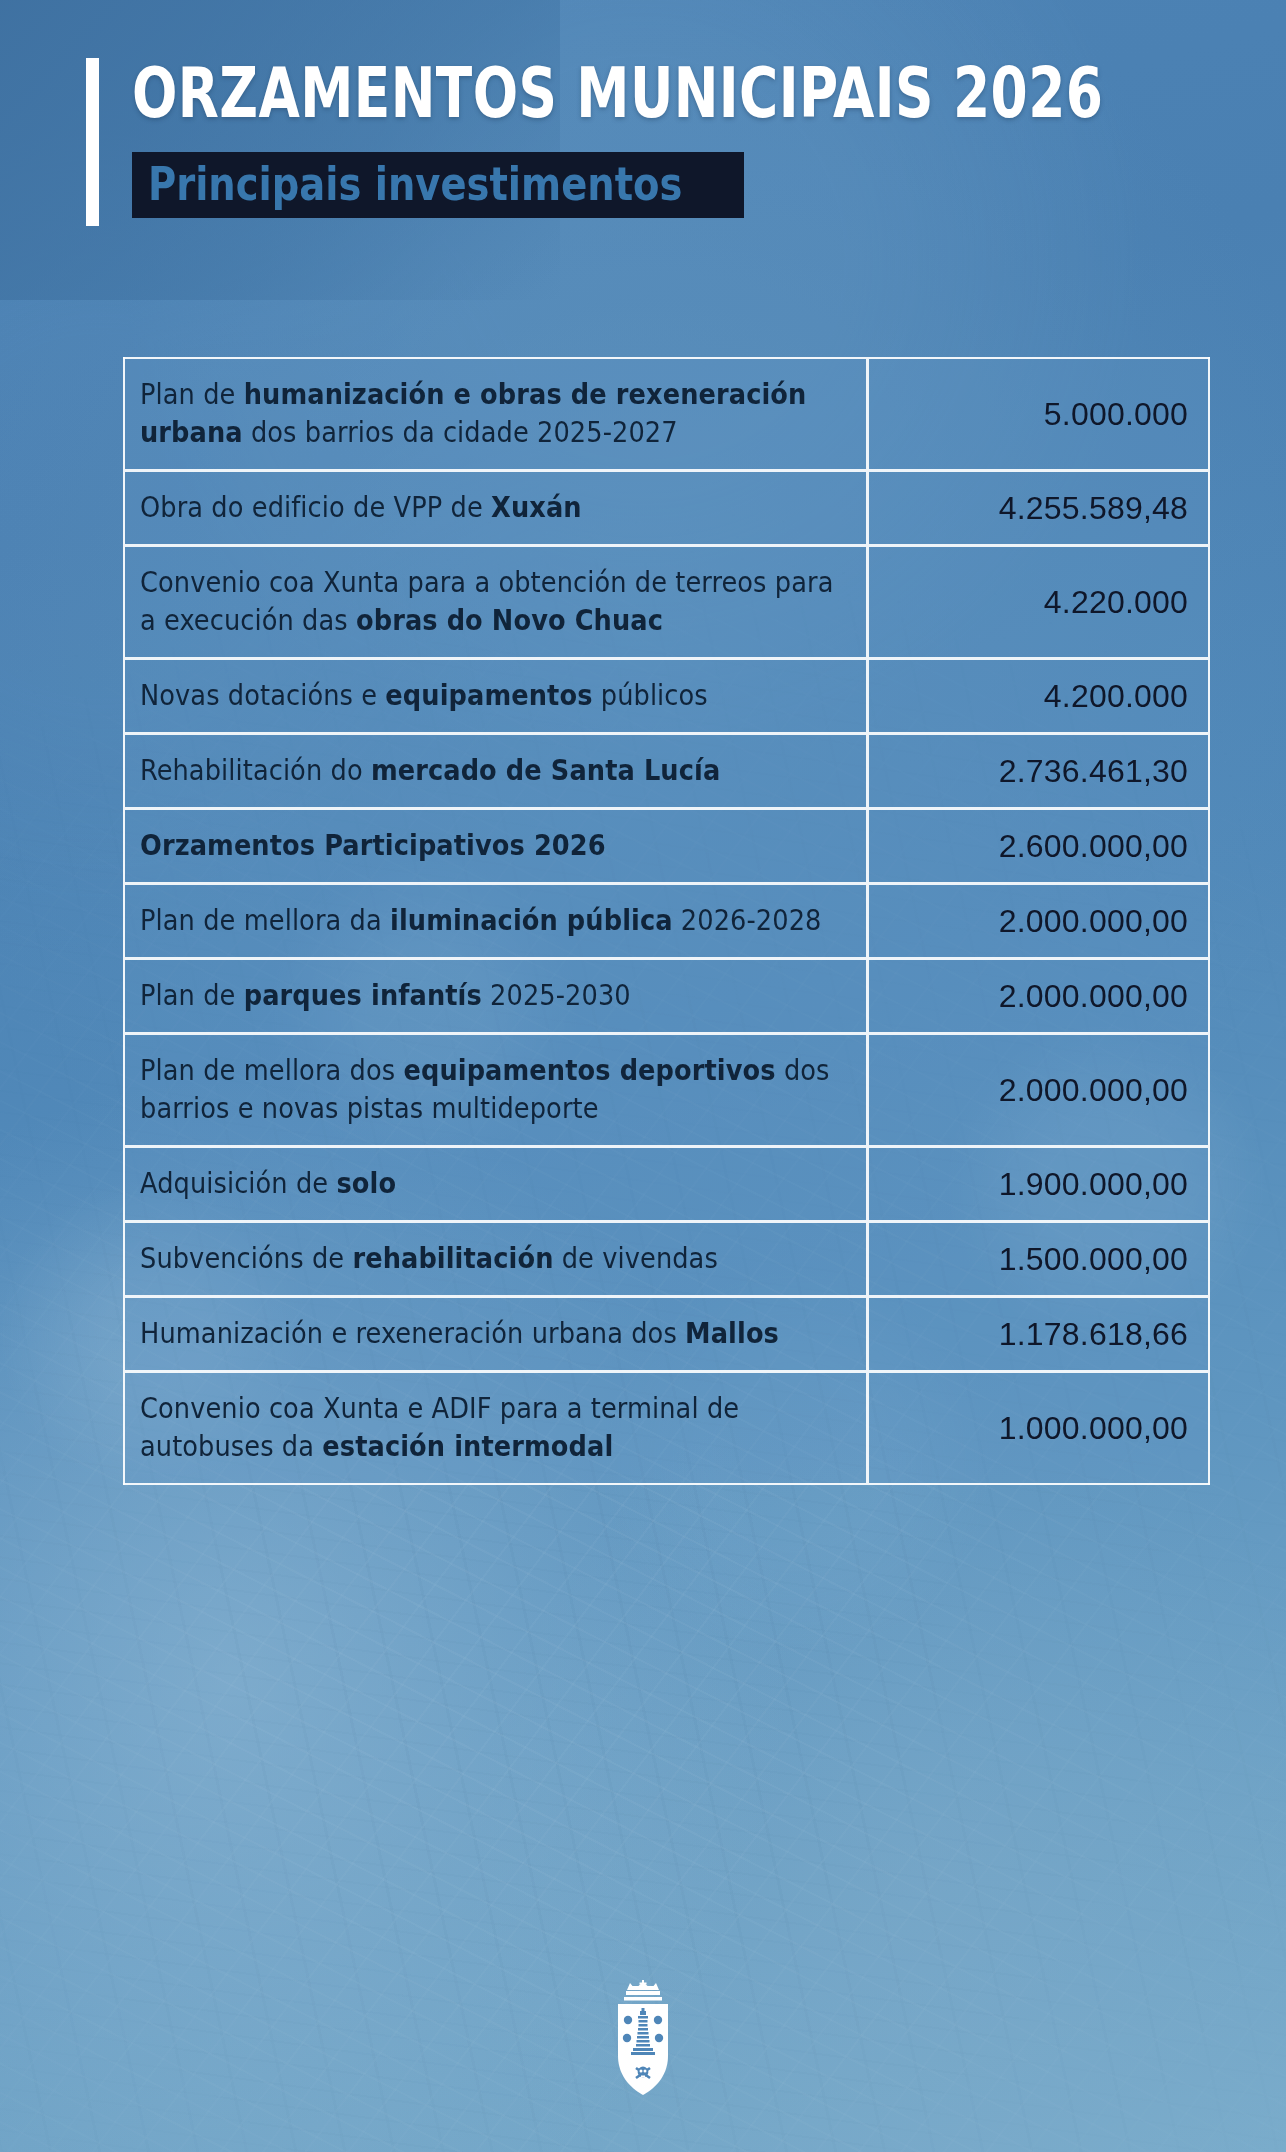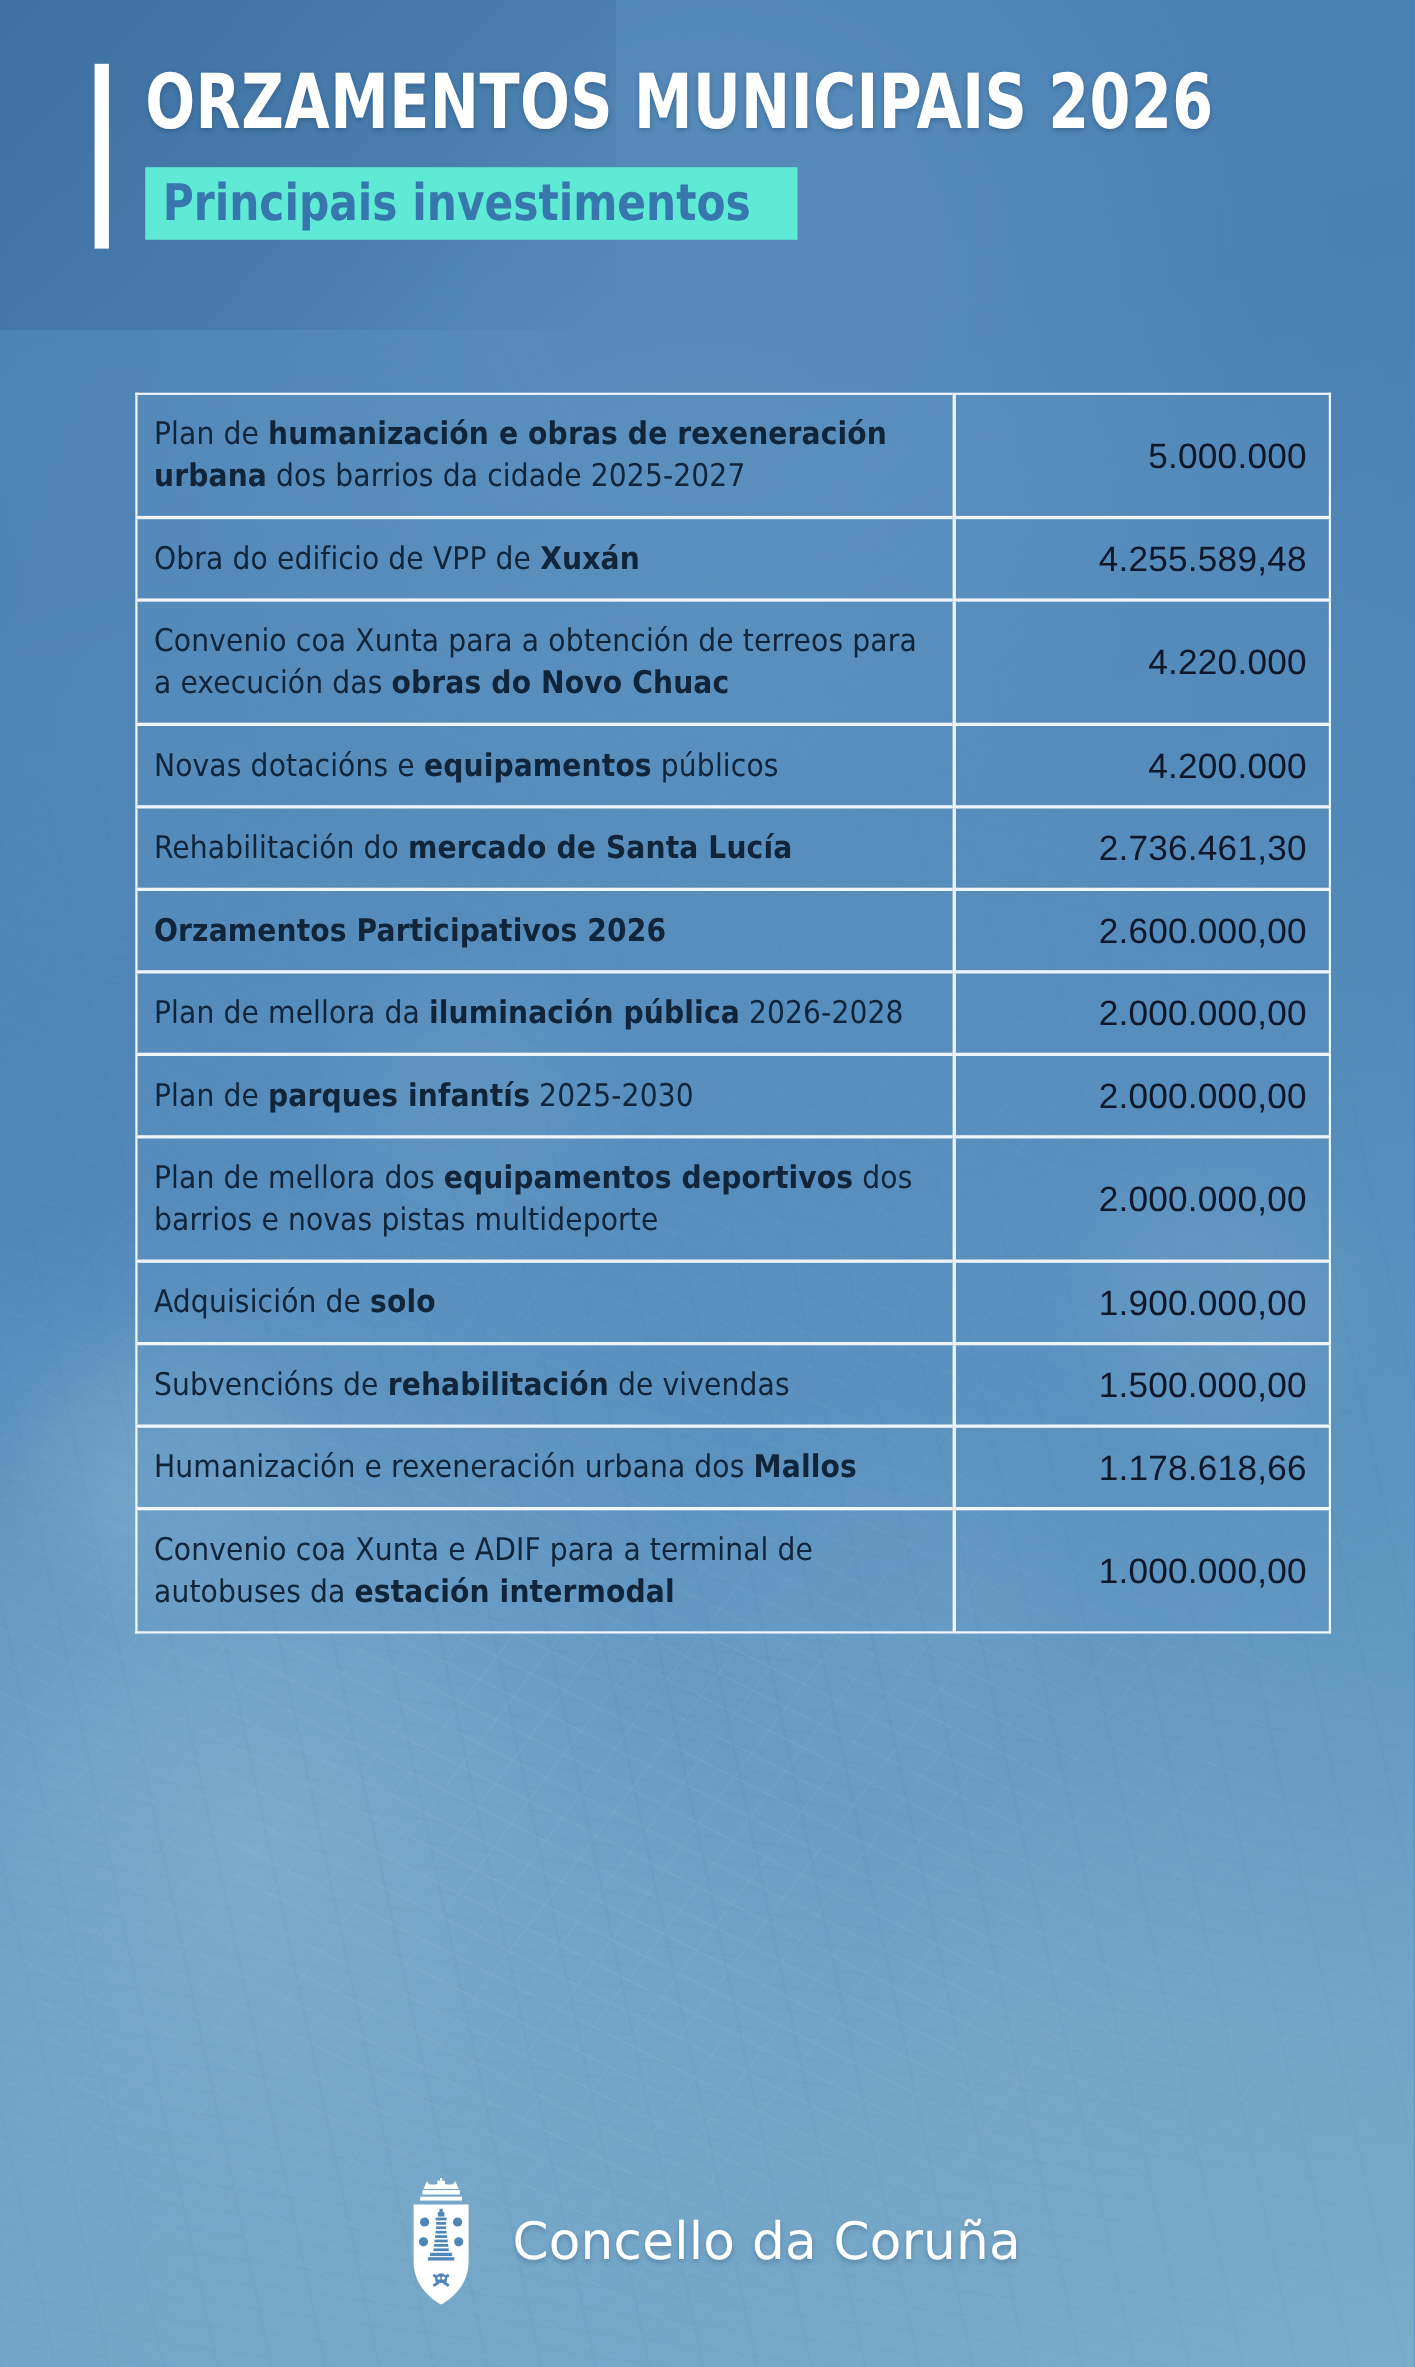--- a/index.html
+++ b/index.html
@@ -87,22 +87,22 @@
     color: #ffffff;
     text-transform: uppercase;
     transform: scaleX(.86);
     transform-origin: left center;
     white-space: nowrap;
     text-shadow: 0 2px 5px rgba(22,52,84,.35);
   }
   #subtitle-banner {
     display: inline-block;
     margin-top: 20px;
-    background: #5eead4;
-    padding: 7px 2px 9px 16px;
+    background: #0f172a;
+    padding: 7px 21px 9px 16px;
   }
   #subtitle {
     font-family: "Liberation Sans Narrow", "DejaVu Sans Condensed", "Liberation Sans", sans-serif;
     font-weight: 700;
     font-size: 46px;
     line-height: 50px;
     color: #3877ad;
     white-space: nowrap;
     transform: scaleX(.93);
     transform-origin: left center;
@@ -287,14 +287,13 @@
       <circle cx="27" cy="58" r="4.2" fill="#4f86b8"></circle>
       <circle cx="59" cy="58" r="4.2" fill="#4f86b8"></circle>
 
       <path d="M36 88 l14 10 M50 88 l-14 10" stroke="#4f86b8" stroke-width="2.6" fill="none"></path>
       <circle cx="43" cy="92" r="5.4" fill="#4f86b8"></circle>
       <circle cx="41" cy="91" r="1.5" fill="#ffffff"></circle>
       <circle cx="45" cy="91" r="1.5" fill="#ffffff"></circle>
       <rect x="41" y="95.5" width="4" height="2" fill="#ffffff"></rect>
     </svg>
   </span>
-  <span id="footer-text">Concello da Coruña</span>
 </div>
 
 </body></html>

